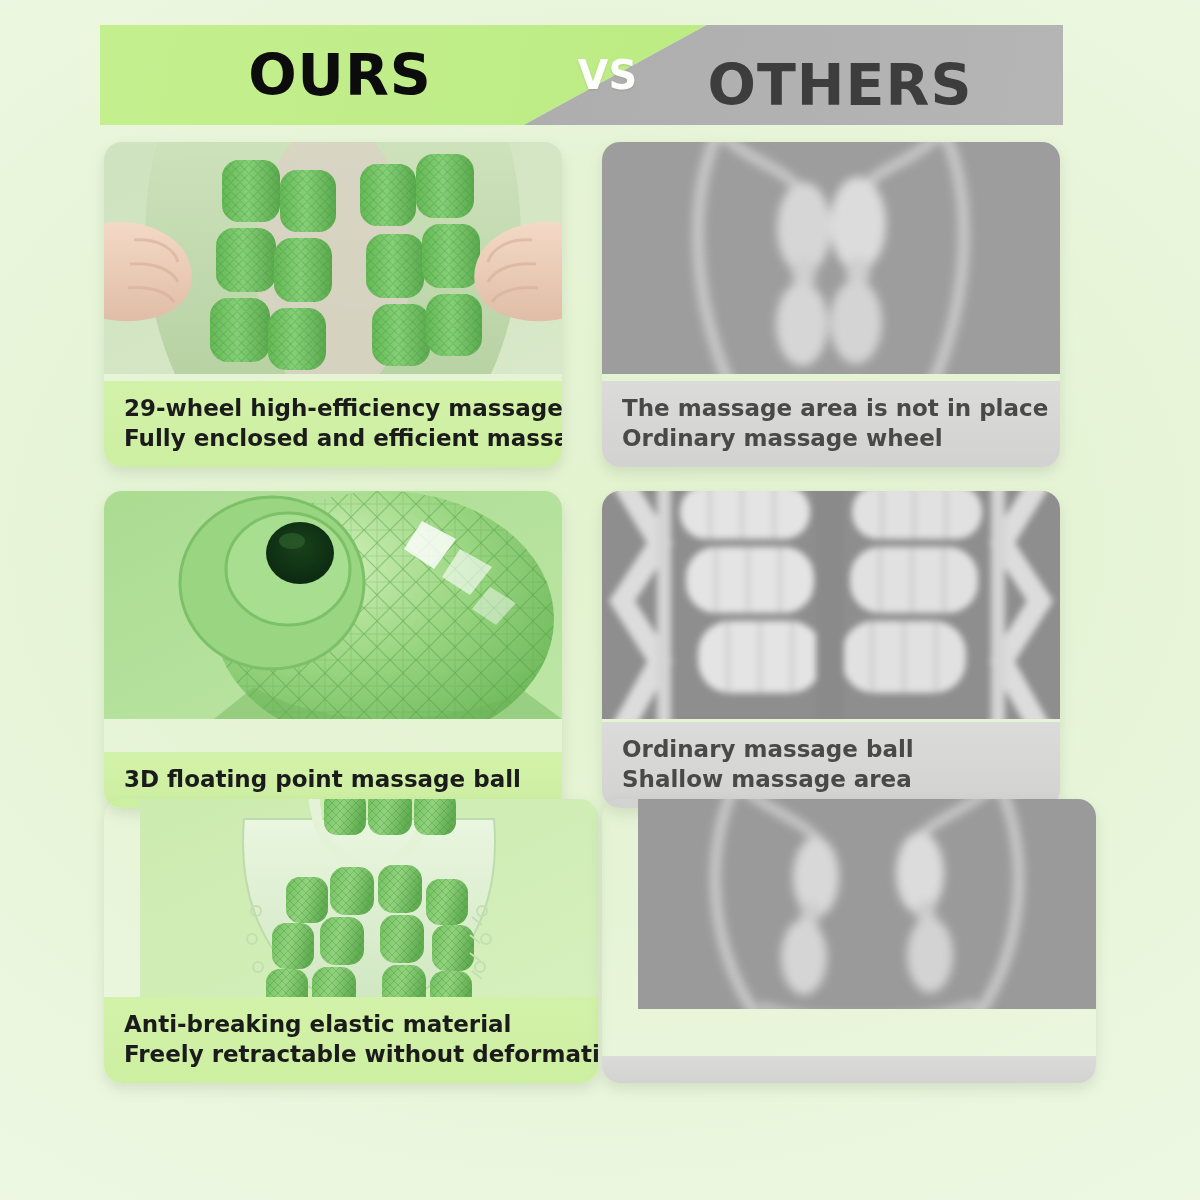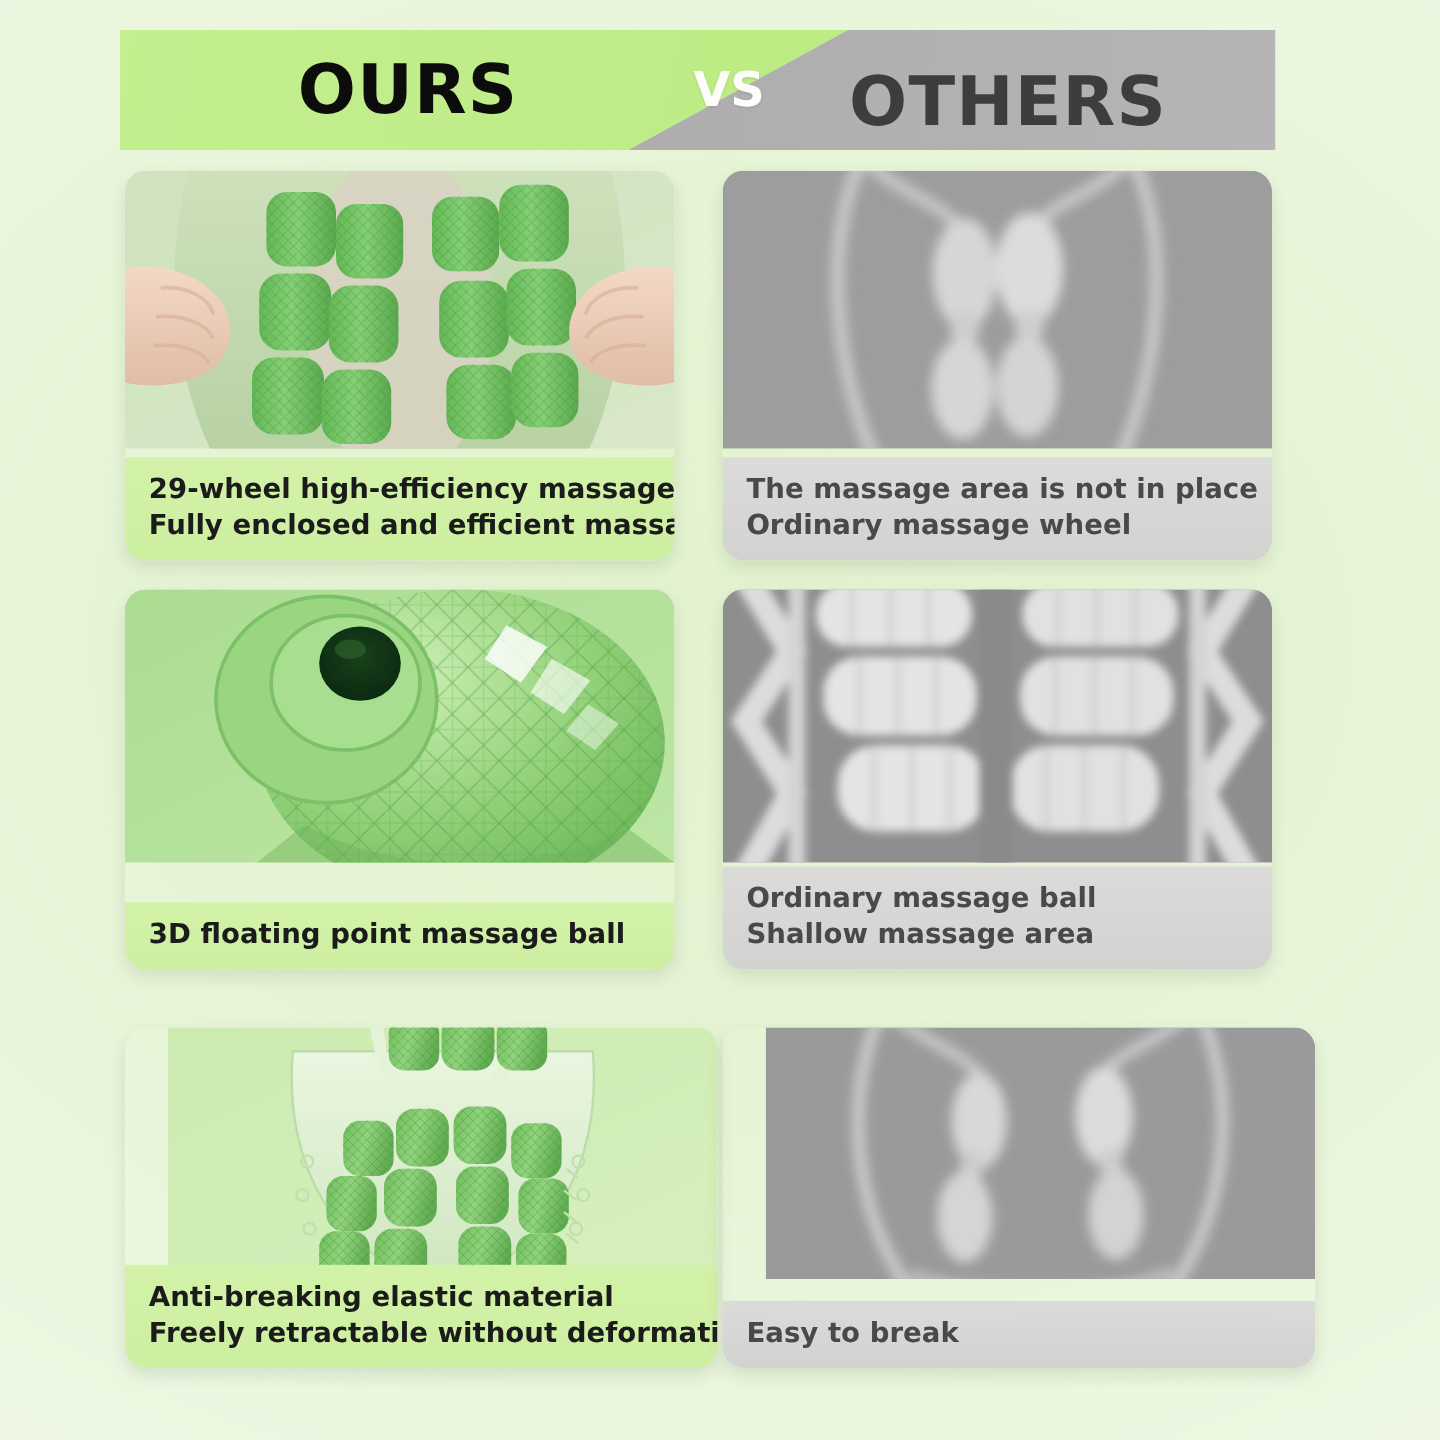--- a/index.html
+++ b/index.html
@@ -95,21 +95,21 @@
     position: absolute;
     width: 458px;
     border-radius: 18px;
     overflow: hidden;
     box-shadow: 0 6px 13px rgba(120,140,110,0.20);
   }
   .card.left  { left: 104px; }
   .card.right { left: 602px; }
   .card.r1 { top: 142px; height: 325px; }
   .card.r2 { top: 491px; height: 317px; }
-  .card.r3 { top: 856px; height: 284px; padding-left: 36px; }
+  .card.r3 { top: 799px; height: 284px; padding-left: 36px; }
 
   .card-photo {
     position: relative;
     width: 100%;
     overflow: hidden;
   }
   .card.r1 .card-photo { height: 232px; }
   .card.r2 .card-photo { height: 228px; }
   .card.r3 .card-photo { height: 210px; }
 
@@ -498,17 +498,16 @@
           <ellipse cx="282" cy="74" rx="24" ry="41" fill="#dcdcdc"></ellipse>
           <ellipse cx="172" cy="116" rx="10" ry="13" fill="#cccccc"></ellipse>
           <ellipse cx="288" cy="114" rx="10" ry="13" fill="#cccccc"></ellipse>
           <ellipse cx="166" cy="158" rx="23" ry="38" fill="#d5d5d5"></ellipse>
           <ellipse cx="292" cy="156" rx="23" ry="38" fill="#d3d3d3"></ellipse>
           <path d="M122 206 C170 226 290 226 338 204" stroke="#c6c6c6" stroke-width="8" fill="none"></path>
         </g>
       </svg>
     </div>
     <div class="card-caption">
-      <div class="cap-line">Easy to break</div>
     </div>
   </div>
 
 </div>
 
 </body></html>

